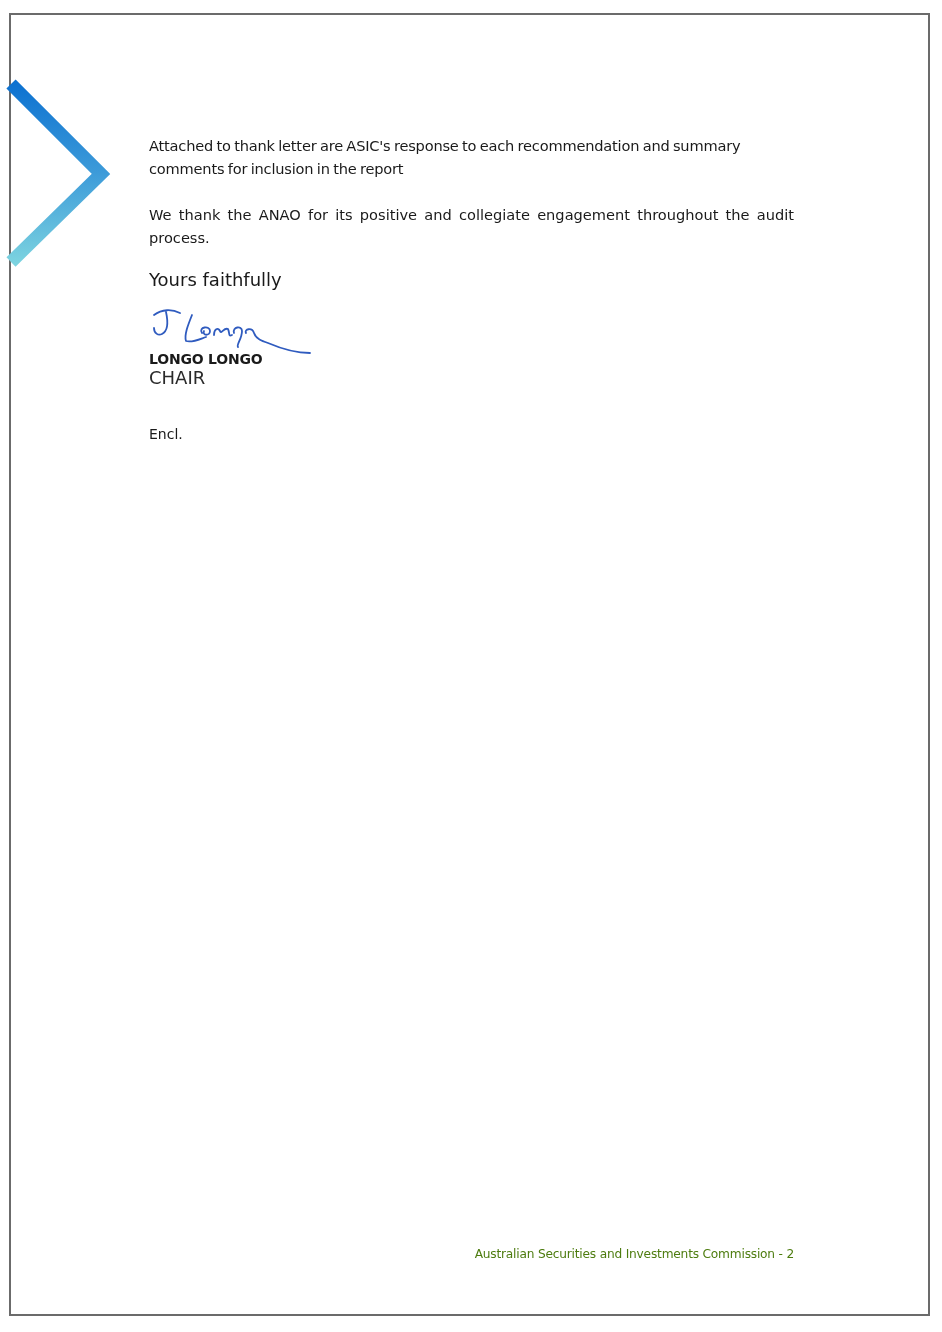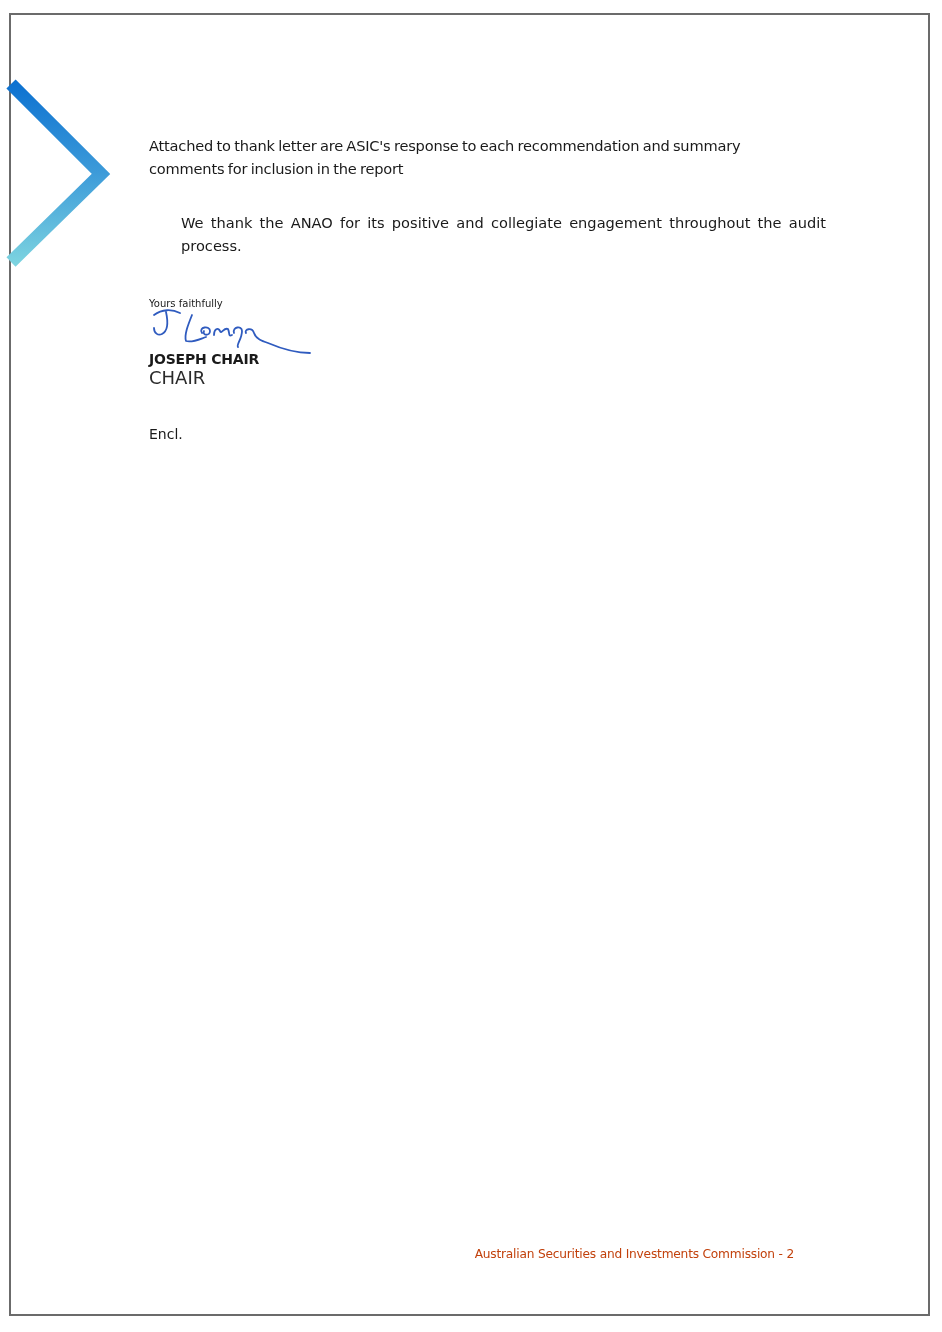--- a/index.html
+++ b/index.html
@@ -41,32 +41,30 @@
       line-height: 23px;
       margin: 0;
       letter-spacing: 0;
     }
     .para1 {
       top: 134px;
       word-spacing: -1px;
       letter-spacing: -0.2px;
     }
     .para2 {
-      top: 211px;
+      top: 203px;
       text-align: justify;
       text-align-last: left;
-      margin-left: 32px;
     }
     .closing {
       position: absolute;
       left: 149px;
       top: 268px;
-      font-size: 10px;
+      font-size: 18px;
       line-height: 23px;
-      margin-top: 24px;
     }
     .signature {
       position: absolute;
       left: 148px;
       top: 303px;
       width: 170px;
       height: 62px;
     }
     .signer-name {
       position: absolute;
@@ -91,21 +89,21 @@
       top: 425px;
       font-size: 14px;
       line-height: 18px;
     }
     .footer {
       position: absolute;
       right: 148px;
       top: 1246px;
       font-size: 12.2px;
       line-height: 16px;
-      color: #c2410c;
+      color: #4d7c0f;
       letter-spacing: -0.2px;
     }
   </style>
 </head>
 <body>
 
 <div class="page"></div>
 
 <svg class="chevron" viewBox="0 0 942 1332" xmlns="http://www.w3.org/2000/svg">
   <defs>
@@ -132,18 +130,18 @@
 
     <path d="M44,12 C40,22 36,32 38,38 C44,40 52,36 58,34"></path>
 
     <path d="M54,30 C50,24 62,22 62,28 C62,33 54,33 56,28"></path>
     <path d="M66,32 C66,26 70,24 72,28 C73,32 76,24 80,26 C82,30 80,34 84,32"></path>
     <path d="M86,30 C84,24 94,22 94,28 C94,36 88,42 90,44"></path>
     <path d="M98,30 C96,26 104,24 106,30 C108,36 114,38 120,40 C134,46 150,50 162,50"></path>
   </g>
 </svg>
 
-<div class="signer-name">JOSEPH CHAIR</div>
+<div class="signer-name">LONGO LONGO</div>
 <div class="signer-title">CHAIR</div>
 
 <div class="encl">Encl.</div>
 
 <div class="footer">Australian Securities and Investments Commission - 2</div>
 
 </body></html>

